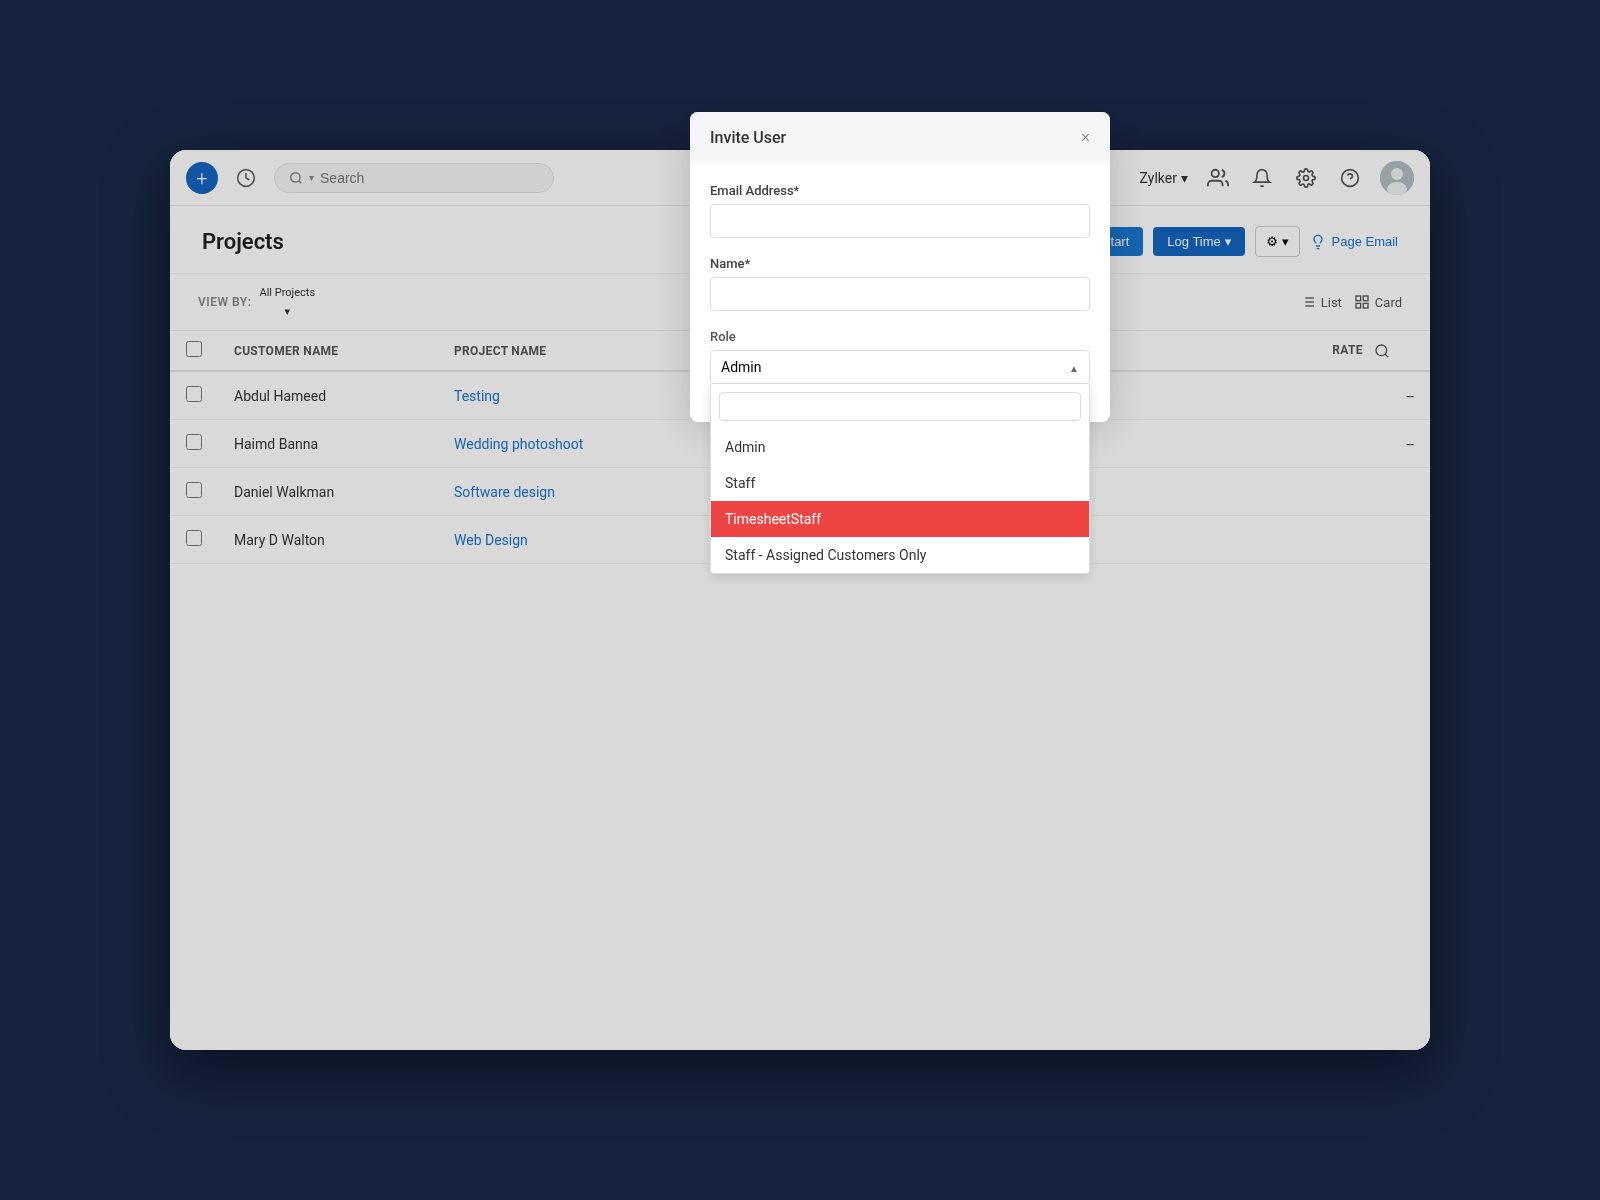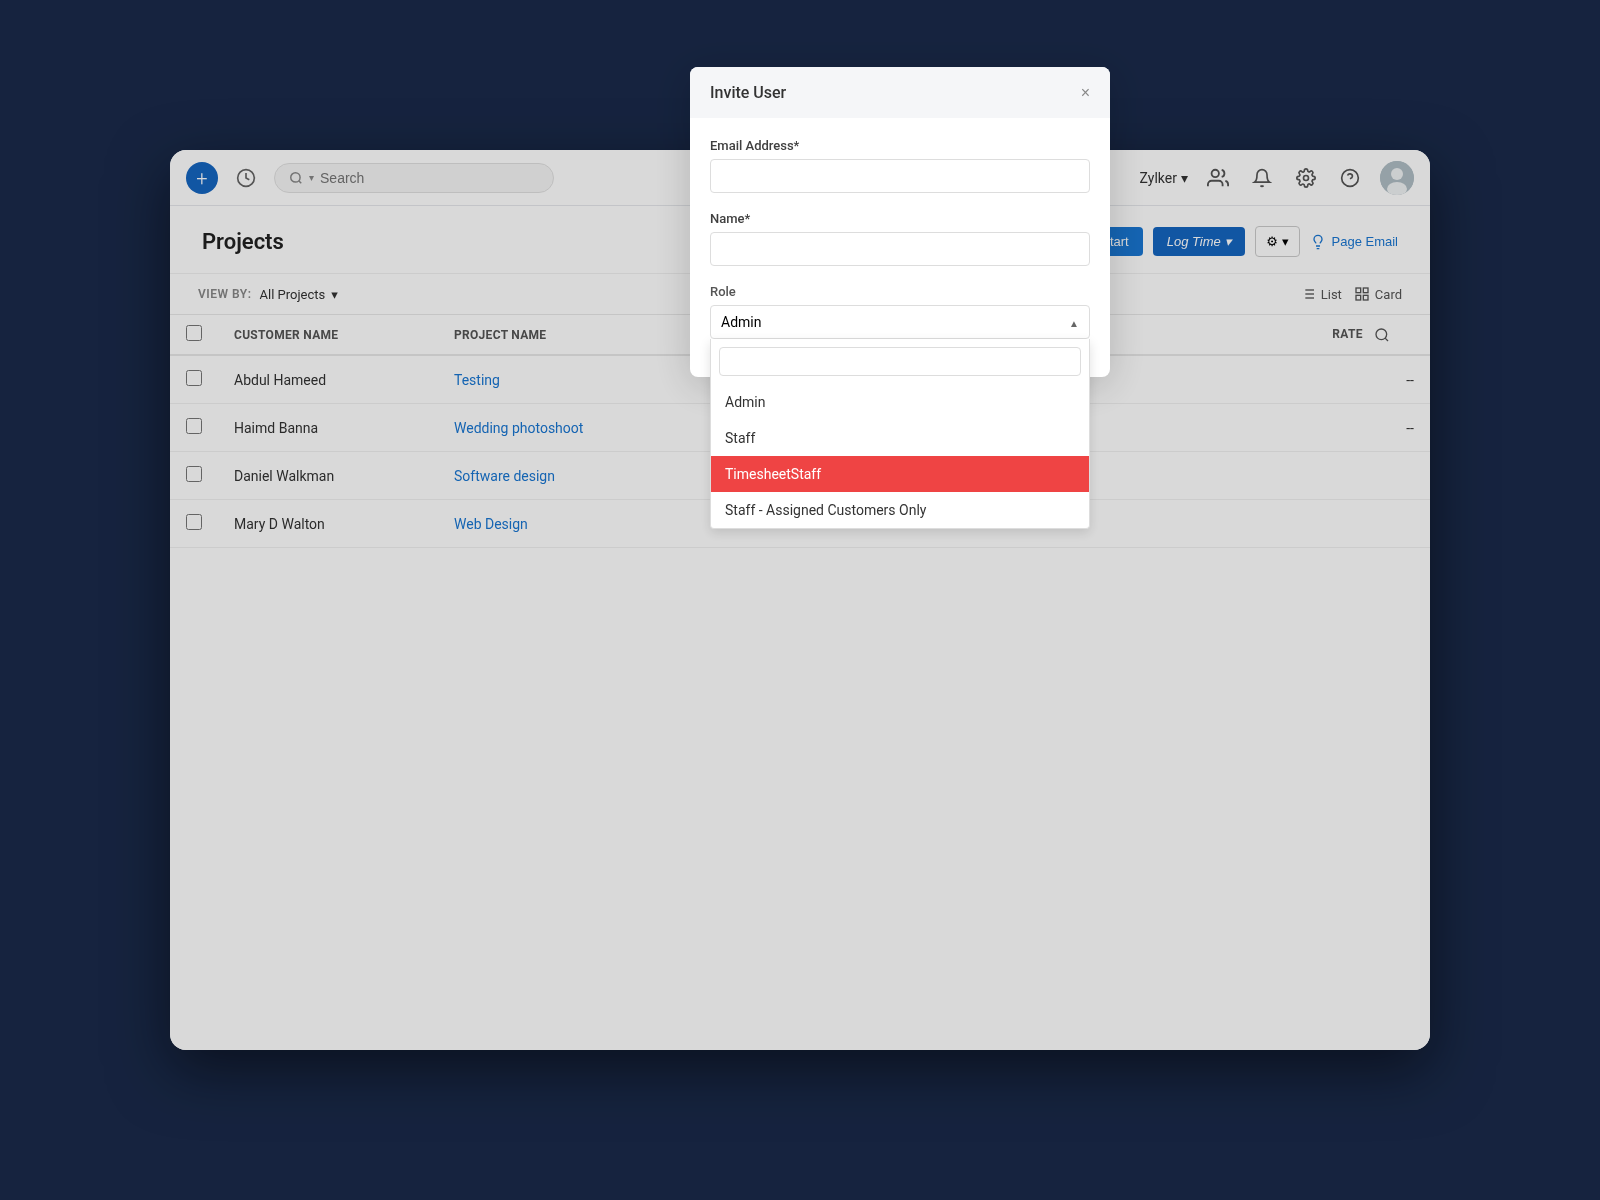--- a/index.html
+++ b/index.html
@@ -143,21 +143,21 @@
       display: flex; align-items: center; gap: 6px;
     }
     .btn-log-time {
       background: #1565c0;
       color: white;
       border: none;
       border-radius: 4px;
       padding: 7px 14px;
       font-size: 13px;
       cursor: pointer;
-      display: flex; align-items: center; gap: 4px; font-style: italic;
+      display: flex; align-items: center; gap: 4px;
     }
     .btn-settings {
       border: 1px solid #ccc;
       background: #fff;
       border-radius: 4px;
       padding: 7px 10px;
       font-size: 13px;
       cursor: pointer;
       display: flex; align-items: center; gap: 4px;
     }
@@ -180,25 +180,26 @@
       font-size: 12px;
       font-weight: 600;
       color: #888;
       letter-spacing: 0.5px;
       margin-right: 8px;
     }
     .view-by-select {
       display: flex;
       align-items: center;
       gap: 6px;
-      font-size: 13px;
+      font-size: 11px;
       color: #333;
       cursor: pointer;
       border: none;
       background: none;
+      flex-direction: column;
     }
     .view-spacer { flex: 1; }
     .view-toggle {
       display: flex;
       align-items: center;
       gap: 12px;
     }
     .view-toggle-item {
       display: flex;
       align-items: center;
@@ -255,21 +256,21 @@
       background: rgba(0,0,0,0.15);
       display: flex;
       align-items: flex-start;
       justify-content: center;
       z-index: 100;
     }
     .modal {
       background: #ffffff;
       border-radius: 8px;
       width: 420px;
-      margin-top: 67px;
+      margin-top: 112px;
       margin-left: 200px;
       box-shadow: 0 8px 40px rgba(0,0,0,0.18);
       overflow: visible;
     }
     .modal-header {
       background: #f5f6f8;
       padding: 16px 20px;
       display: flex;
       align-items: center;
       justify-content: space-between;

